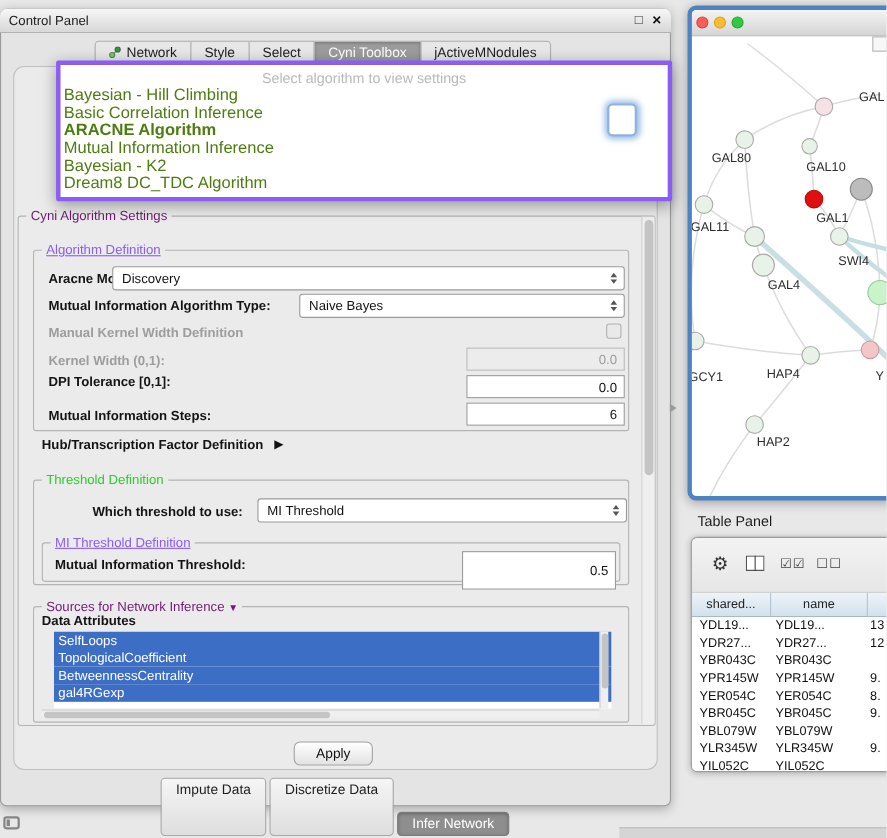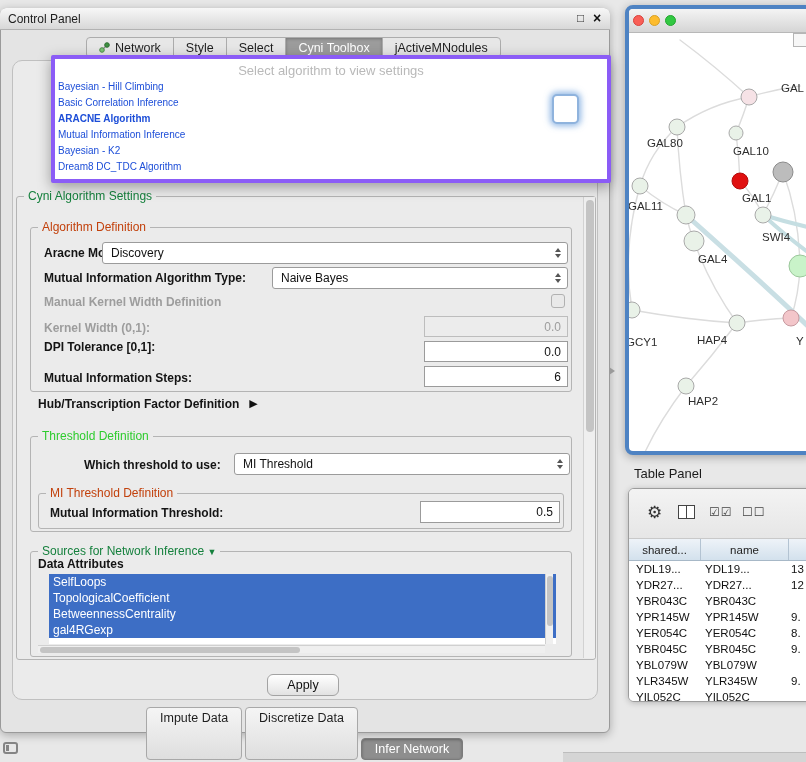--- a/index.html
+++ b/index.html
@@ -24,22 +24,22 @@
     color:#1e1e1e; border-right:1px solid #acacac; white-space:nowrap; }
   .tab:last-child { border-right:none; }
   .tab.sel { background:#9c9c9c; color:#fff; box-shadow:inset 0 1px 3px rgba(0,0,0,.25); }
 
   #outer-panel { position:absolute; left:12px; top:60px; width:586px; height:640px;
     background:#ebebeb; border:1px solid #c0c0c0; border-radius:10px; z-index:3; }
 
   
   .group { position:absolute; border:1px solid #b4b4b4; border-radius:3px; z-index:10; }
   .gtitle { position:absolute; top:-8px; left:7px; background:#ebebeb; padding:0 4px;
-    font-size:12px; line-height:15px; white-space:nowrap; color:#15803d; }
-  .gtitle.blue { color:#c2410c; }
+    font-size:12px; line-height:15px; white-space:nowrap; color:#701a75; }
+  .gtitle.blue { color:#8b5cf6;text-decoration:underline; }
   .gtitle.green { color:#2ecc2e; }
 
   .lbl { position:absolute; font-size:12px; font-weight:bold; color:#141414;
     white-space:nowrap; z-index:11; }
   .lbl.dis { color:#9d9d9d; }
 
   .combo { position:absolute; background:#fff; border:1px solid #9b9b9b; border-radius:3px;
     display:flex; align-items:center; font-size:12px; color:#111; padding-left:8px; z-index:11; }
   .combo .arrows { margin-left:auto; margin-right:6px; display:flex; flex-direction:column; gap:2px; }
   .tri-u { width:0; height:0; border-left:3.5px solid transparent; border-right:3.5px solid transparent;
@@ -56,21 +56,21 @@
     border-radius:3px; background:#e9e9e9; z-index:11; }
 
   .sb { position:absolute; background:#efefef; border-left:1px solid #d2d2d2; z-index:11; }
   .sb-thumb { position:absolute; background:#c4c4c4; border-radius:4px; }
 
   
   #popup { position:absolute; left:18px; top:55px; width:560px; background:#fff;
     border:4px solid #8b5cf6; border-radius:2px; box-shadow:0 4px 14px rgba(0,0,0,.35);
     z-index:80; padding:3px 0 4px 0;margin-left:33px; }
   #popup-placeholder { text-align:center; color:#b9b9b9; font-size:13px; line-height:17px; }
-  .popup-item { font-size:10px; line-height:16px; padding-left:3px; color:#1d4ed8; }
+  .popup-item { font-size:15px; line-height:16px; padding-left:3px; color:#4d7c0f; }
   .popup-item.sel { font-weight:bold; }
   #focus-frag { position:absolute; left:552px; top:94px; width:27px; height:30px;
     background:#fff; border:2px solid #8fb3dd; border-radius:5px;
     box-shadow:0 0 6px 2px rgba(110,160,220,.75); z-index:85; }
 
   
   #hub-row { position:absolute; left:38px; top:397px; display:flex; align-items:flex-start;
     gap:10px; z-index:11; }
   #hub-row .arrow { font-size:11px; color:#111; }
 
@@ -230,21 +230,21 @@
     <span class="arrows">
         <span class="tri-u"></span>
         <span class="tri-d"></span>
       </span>
   </div>
 
   <div class="group" style="left:38px;top:493px;width:526px;height:36px">
     <span class="gtitle blue">MI Threshold Definition</span>
   </div>
   <span class="lbl" style="left:50px;top:506px">Mutual Information Threshold:</span>
-  <input class="field" style="left: 420px; top: 501px; width: 140px; height: 22px;" value="0.5">
+  <input class="field" style="left: 420px; top: 501px; width: 140px; height: 35px;" value="0.5">
 
   <div class="group" style="left:30px;top:551px;width:542px;height:106px">
     <span class="gtitle"><span>Sources for Network Inference</span>
       <span style="font-size:9px">▼</span></span>
   </div>
   <span class="lbl" style="left:38px;top:557px">Data Attributes</span>
   <div id="sources-list">
       <div class="src-item">SelfLoops</div>
       <div class="src-item">TopologicalCoefficient</div>
       <div class="src-item">BetweennessCentrality</div>

